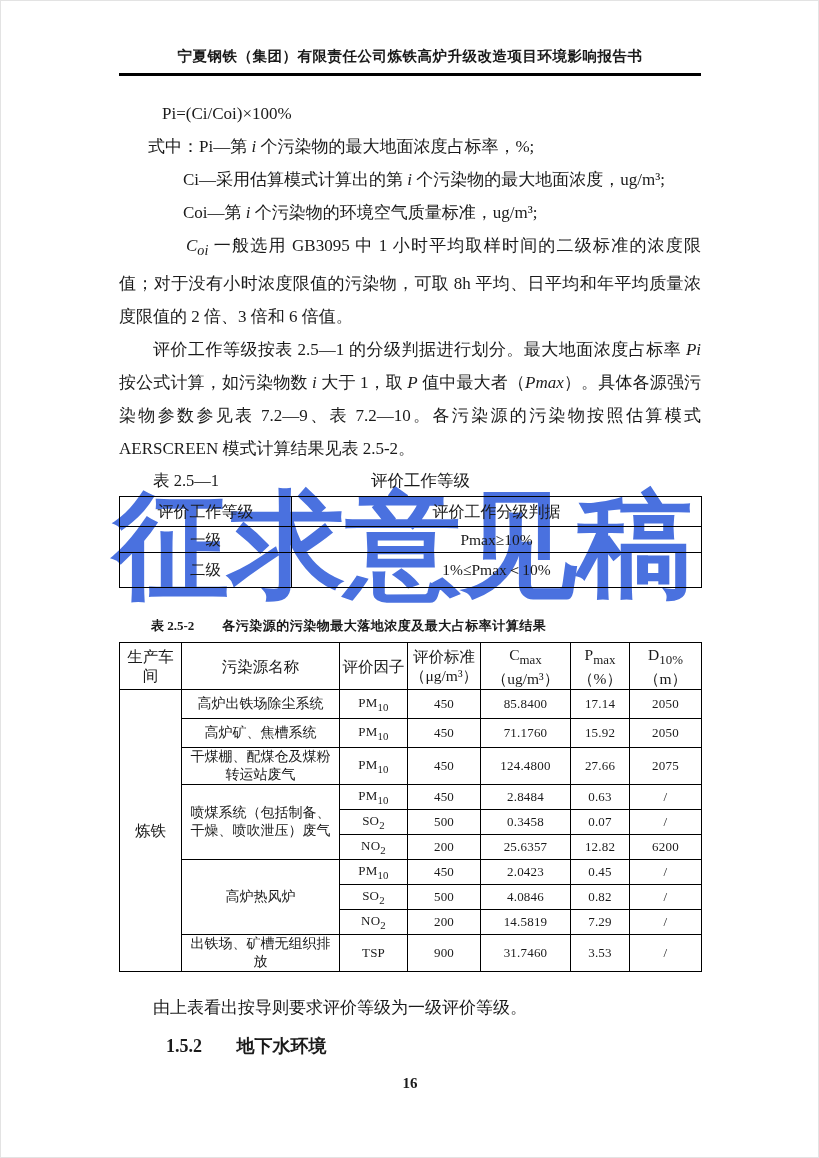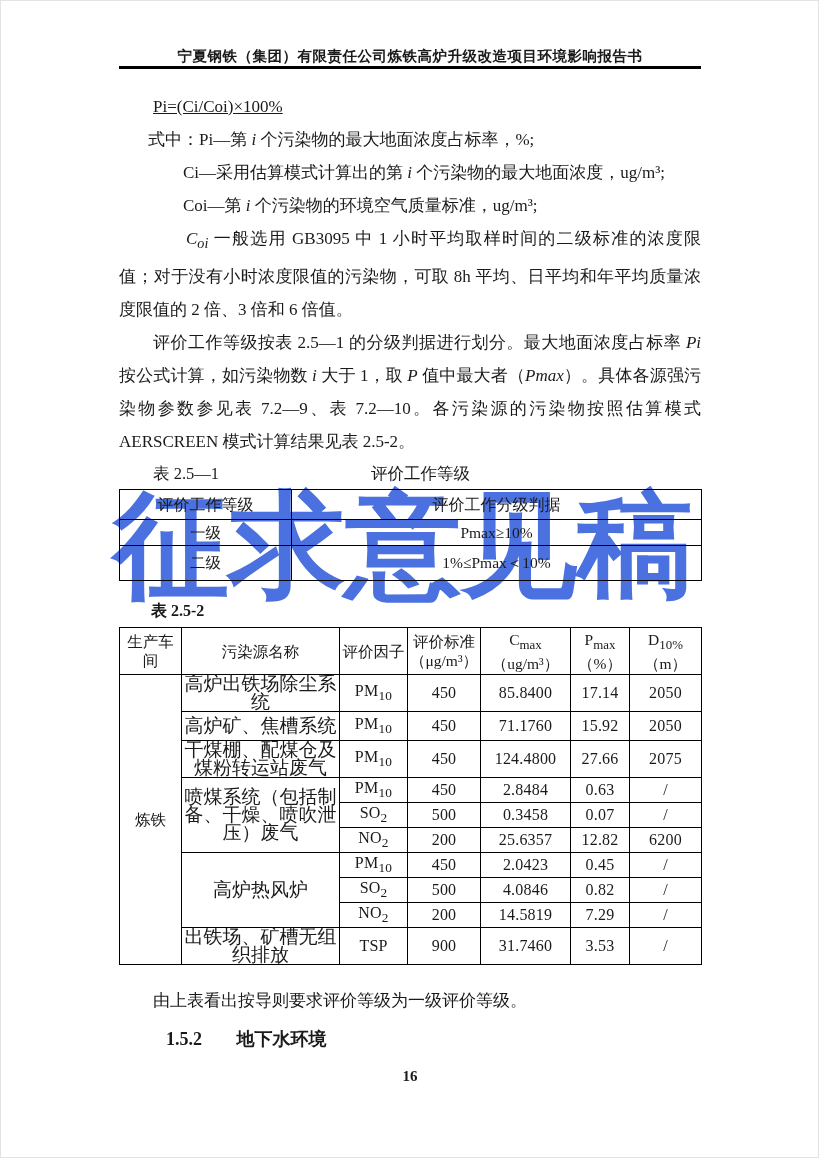--- a/index.html
+++ b/index.html
@@ -13,47 +13,47 @@
     border:1px solid #e3e3e3;background:#fff;
   }
   .watermark{
     position:absolute;left:112px;top:478px;width:596px;z-index:0;
     font-family:"DejaVu Sans","Liberation Sans",sans-serif;
     font-size:116px;line-height:132px;font-weight:bold;white-space:nowrap;
     color:#1d4ed8;opacity:0.8;letter-spacing:0px;
   }
   .content{position:absolute;left:118px;top:0;width:582px;z-index:1;}
   .doc-header{
-    margin-top:46px;border-bottom:3px solid #000;
+    margin-top:46px;padding-bottom:7px;border-bottom:3px solid #000;
     text-align:center;font-weight:bold;font-size:14.5px;letter-spacing:0.5px;
   }
   .p{font-size:17px;line-height:33px;text-align:justify;margin:0;}
-  .p-formula{margin:21px 0 0 34px;text-decoration:underline;}
+  .p-formula{margin:21px 0 0 43px;}
   .p-where{margin-left:29px;}
   .p-def{margin-left:64px;}
   .p-note{text-indent:67px;}
   .p-grading{text-indent:34px;}
   .caption1{height:31px;font-size:16.5px;display:flex;align-items:center;}
   .caption1 .cap-label{margin-left:34px;}
   .caption1 .cap-title{margin-left:152px;}
-  .caption2{margin-top:16px;height:28px;font-size:16px;display:flex;align-items:center;font-weight:bold;}
+  .caption2{margin-top:24px;height:28px;font-size:13px;display:flex;align-items:center;font-weight:bold;}
   .caption2 .cap-label{margin-left:32px;}
   .caption2 .cap-title{margin-left:28px;letter-spacing:0.5px;}
   table{border-collapse:collapse;width:582px;table-layout:fixed;}
   td,th{border:1px solid #000;text-align:center;vertical-align:middle;
     font-size:15.5px;font-weight:normal;padding:0 2px;line-height:18px;}
   .t1 th{height:29px;font-size:16px;}
   .t1 .r1{height:26px;}.t1 .r2{height:35px;}.t1 .r3{height:35px;}
   .t2{margin-top:2px;}
   .t2 th{height:46px;font-size:15.5px;line-height:19px;}
   .t2 .r-sm{height:25px;}
   .t2 .r-md{height:29px;}
   .t2 .r-2l{height:37px;}
-  .t2 .src{font-size:19px;}
-  .t2 .num{font-size:16px;letter-spacing:0.2px;}
+  .t2 .src{font-size:14px;}
+  .t2 .num{font-size:13px;letter-spacing:0.2px;}
   .p-conclusion{margin-top:19px;text-indent:34px;}
   .heading-152{margin-top:6px;font-weight:bold;font-size:18px;line-height:33px;}
   .heading-152 .h-num{margin-left:47px;}
   .heading-152 .h-text{margin-left:30px;}
   .page-number{margin-top:12px;text-align:center;font-weight:bold;font-size:15px;}
 </style>
 </head>
 <body>
 
 <div class="page">
@@ -91,20 +91,21 @@
       </tr>
       <tr class="r2">
         <td>二级</td>
         <td>1%≤Pmax＜10%</td>
       </tr>
     </tbody>
       </table>
 
     <div class="caption2">
       <span class="cap-label">表 2.5-2</span>
+      <span class="cap-title">各污染源的污染物最大落地浓度及最大占标率计算结果</span>
     </div>
 
     <table class="t2">
       <colgroup>
         <col style="width:62px">
           <col style="width:158px">
           <col style="width:68px">
         <col style="width:73px">
           <col style="width:90px">
           <col style="width:59px">

